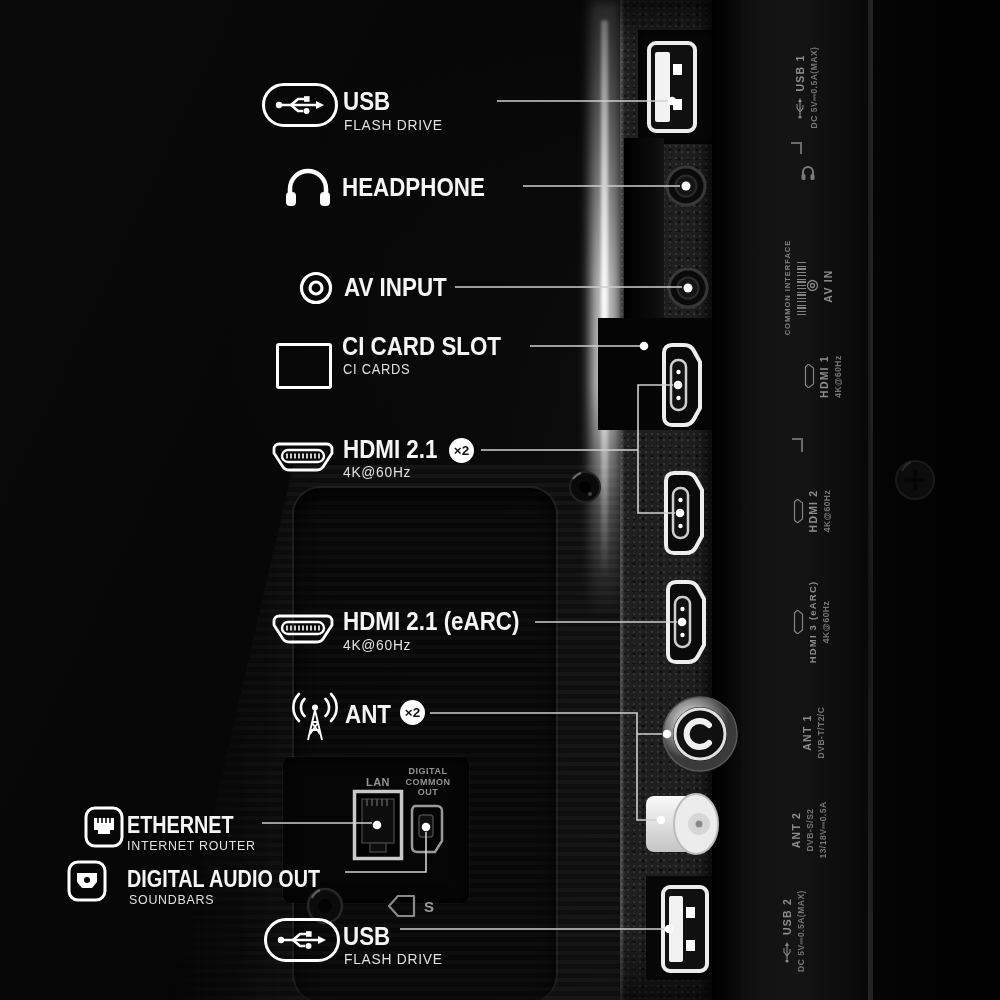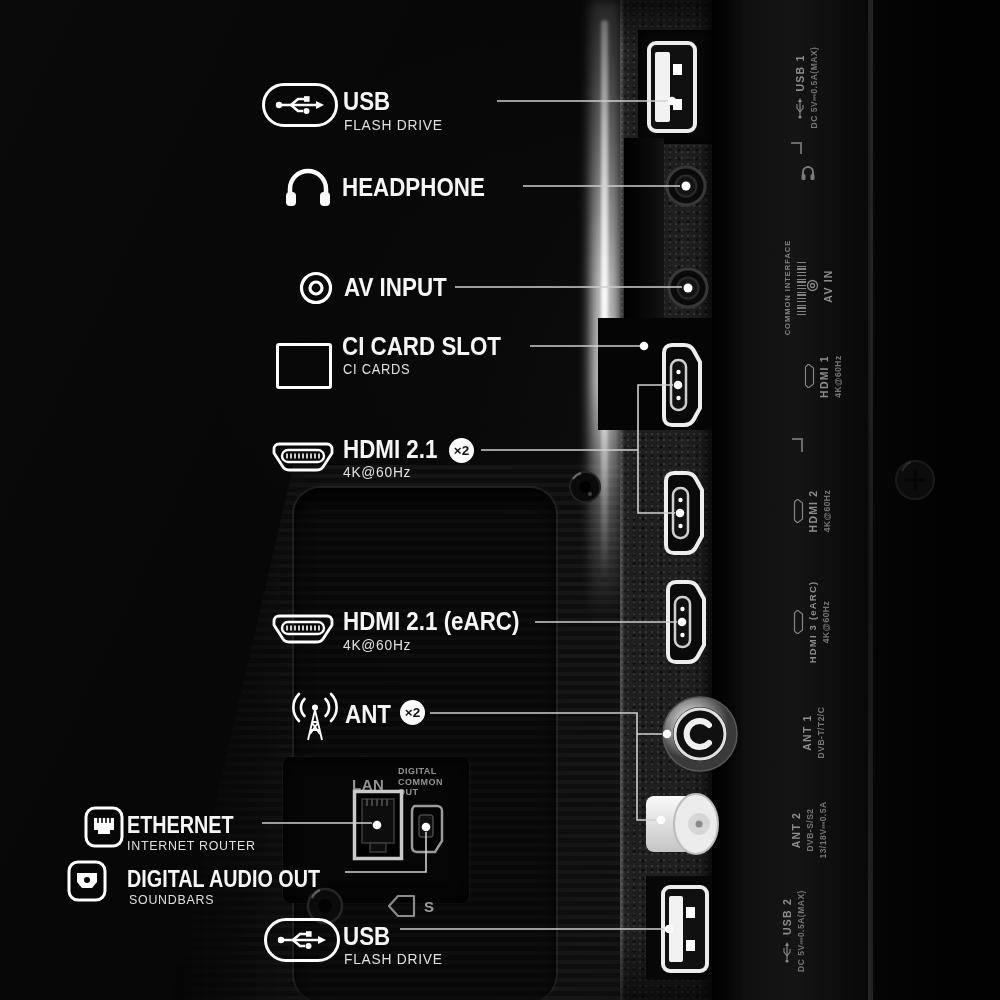--- a/index.html
+++ b/index.html
@@ -42,21 +42,21 @@
       background:linear-gradient(90deg,#010101,#050505 55%,#0c0c0c);}
   .rear-cover{position:absolute;left:742px;top:0;width:128px;height:1000px;
       background:linear-gradient(90deg,#0f0f0f,#151515 40%,#0b0b0b 85%,#080808);}
   .cover-edge-line{position:absolute;left:868px;top:0;width:5px;height:1000px;
       background:linear-gradient(180deg,rgba(255,255,255,.10),rgba(255,255,255,.05) 60%,rgba(255,255,255,.12));}
   .far-right{position:absolute;left:873px;top:0;width:127px;height:1000px;
       background:linear-gradient(90deg,#050505,#020202 60%);}
   
   .lan-recess{position:absolute;left:283px;top:757px;width:186px;height:146px;background:#060606;border-radius:8px;
       box-shadow:inset 0 0 16px #000, 0 0 0 1px rgba(255,255,255,.03);}
-  .rprint{position:absolute;color:#939393;font-weight:700;letter-spacing:.5px;}
+  .rprint{position:absolute;color:#939393;font-weight:700;letter-spacing:.5px;text-align:center;}
   
   .vp{position:absolute;transform-origin:0 0;transform:rotate(-90deg);display:flex;flex-direction:column;
       justify-content:center;align-items:center;gap:3px;white-space:nowrap;color:#8f8f8f;opacity:.95;}
   .vp .t{font-size:10.5px;font-weight:700;letter-spacing:1.2px;color:#949494;}
   .vp .t2{font-size:7.5px;font-weight:700;letter-spacing:1px;color:#8a8a8a;}
   .vp .s{font-size:8.5px;font-weight:700;letter-spacing:.5px;color:#7a7a7a;}
   .vp .row{display:flex;align-items:center;gap:5px;}
   .barcode{width:55px;height:9px;margin-top:2px;
       background:repeating-linear-gradient(90deg,#8a8a8a 0 1.5px,transparent 1.5px 3px,#8a8a8a 3px 4px,transparent 4px 6.5px);}
   
@@ -91,21 +91,21 @@
   <div class="ci-slot"></div>
   <div class="inset-hdmi1"></div>
   <div class="inset-usb2"></div>
 
   <div class="gap-bar"></div>
   <div class="rear-cover"></div>
   <div class="cover-edge-line"></div>
   <div class="far-right"></div>
 
   <div class="lan-recess"></div>
-  <div class="rprint" style="left:352px;top:776px;width:52px;font-size:15px;">LAN</div>
+  <div class="rprint" style="left:352px;top:776px;width:52px;font-size:11px;">LAN</div>
   <div class="rprint" style="left:398px;top:766px;width:60px;font-size:9px;line-height:10.5px;">
     <div>DIGITAL</div>
     <div>COMMON OUT</div>
   </div>
 
   <svg class="abs" style="left:646px;top:40px" width="52" height="94">
     <rect x="3" y="3" width="46" height="88" rx="7" fill="#101010" stroke="#ececec" stroke-width="4"></rect>
     <rect x="9" y="12" width="15" height="70" rx="2" fill="#f2f2f2"></rect>
     <rect x="27" y="24" width="9" height="11" fill="#ffffff"></rect>
     <rect x="27" y="59" width="9" height="11" fill="#ffffff"></rect>

